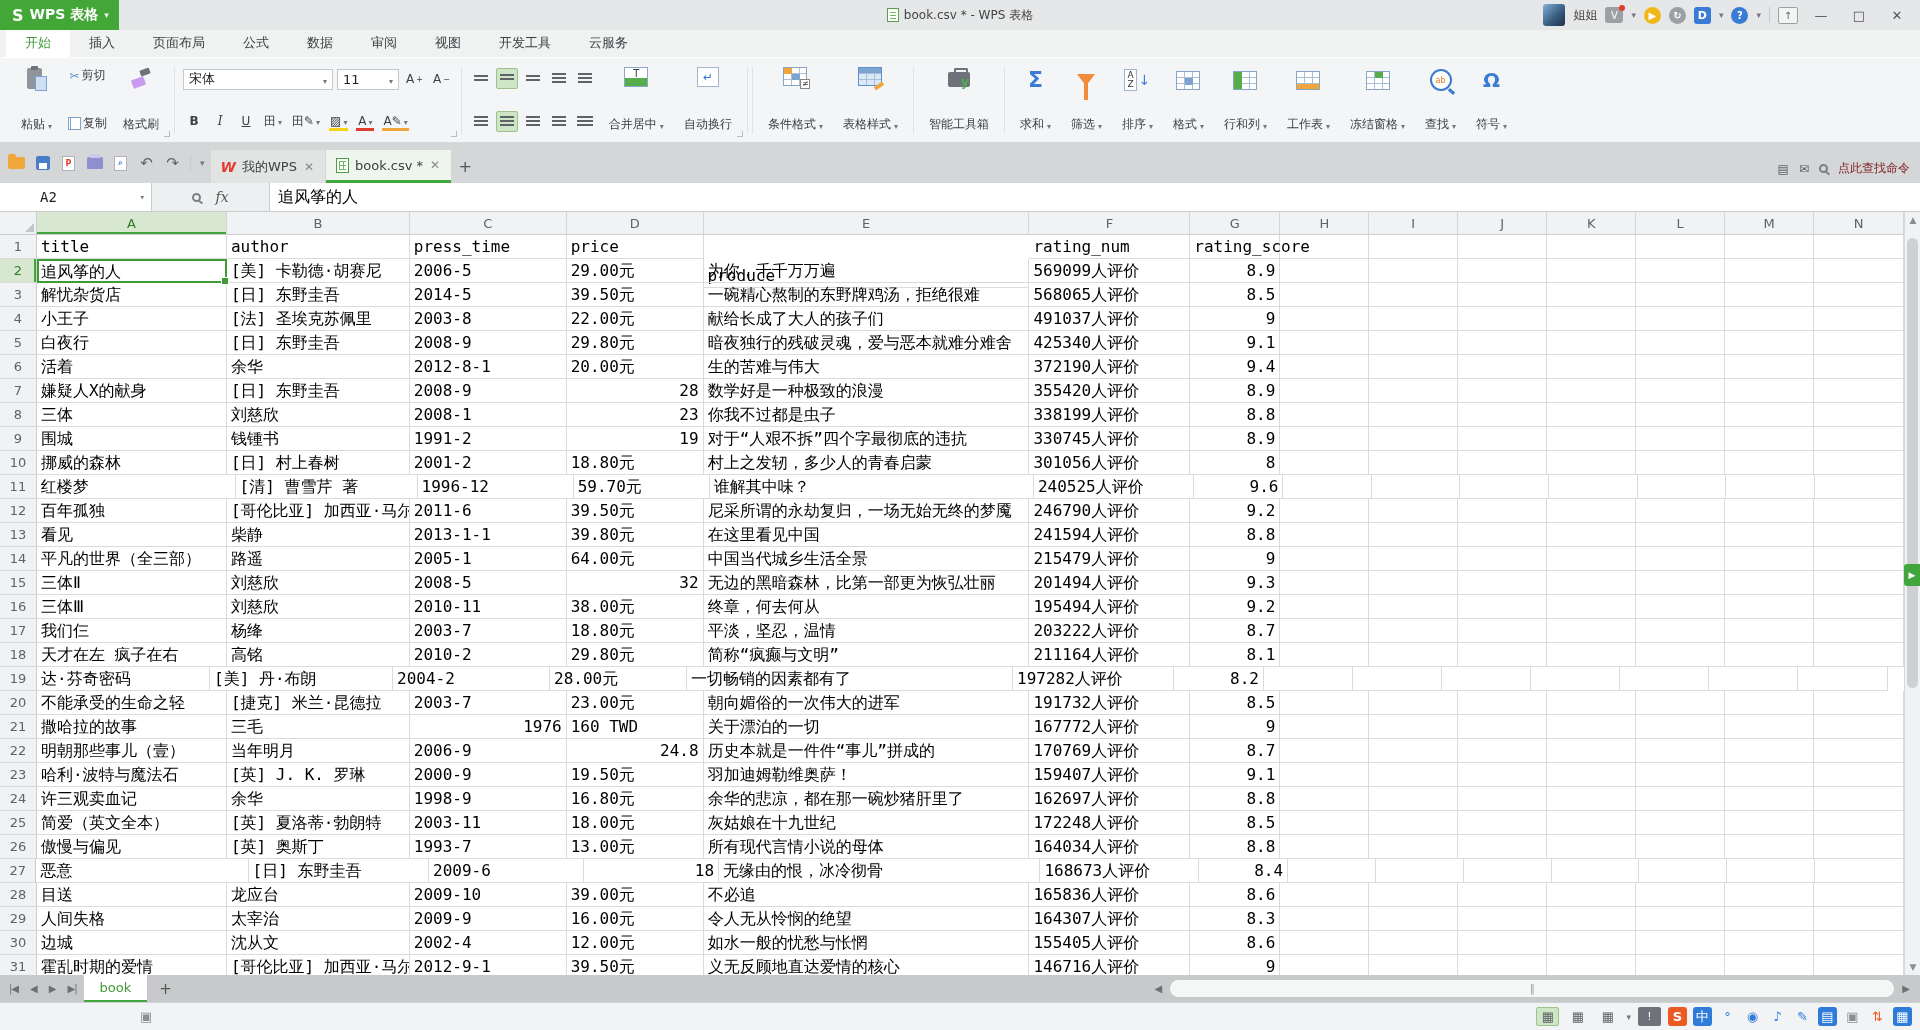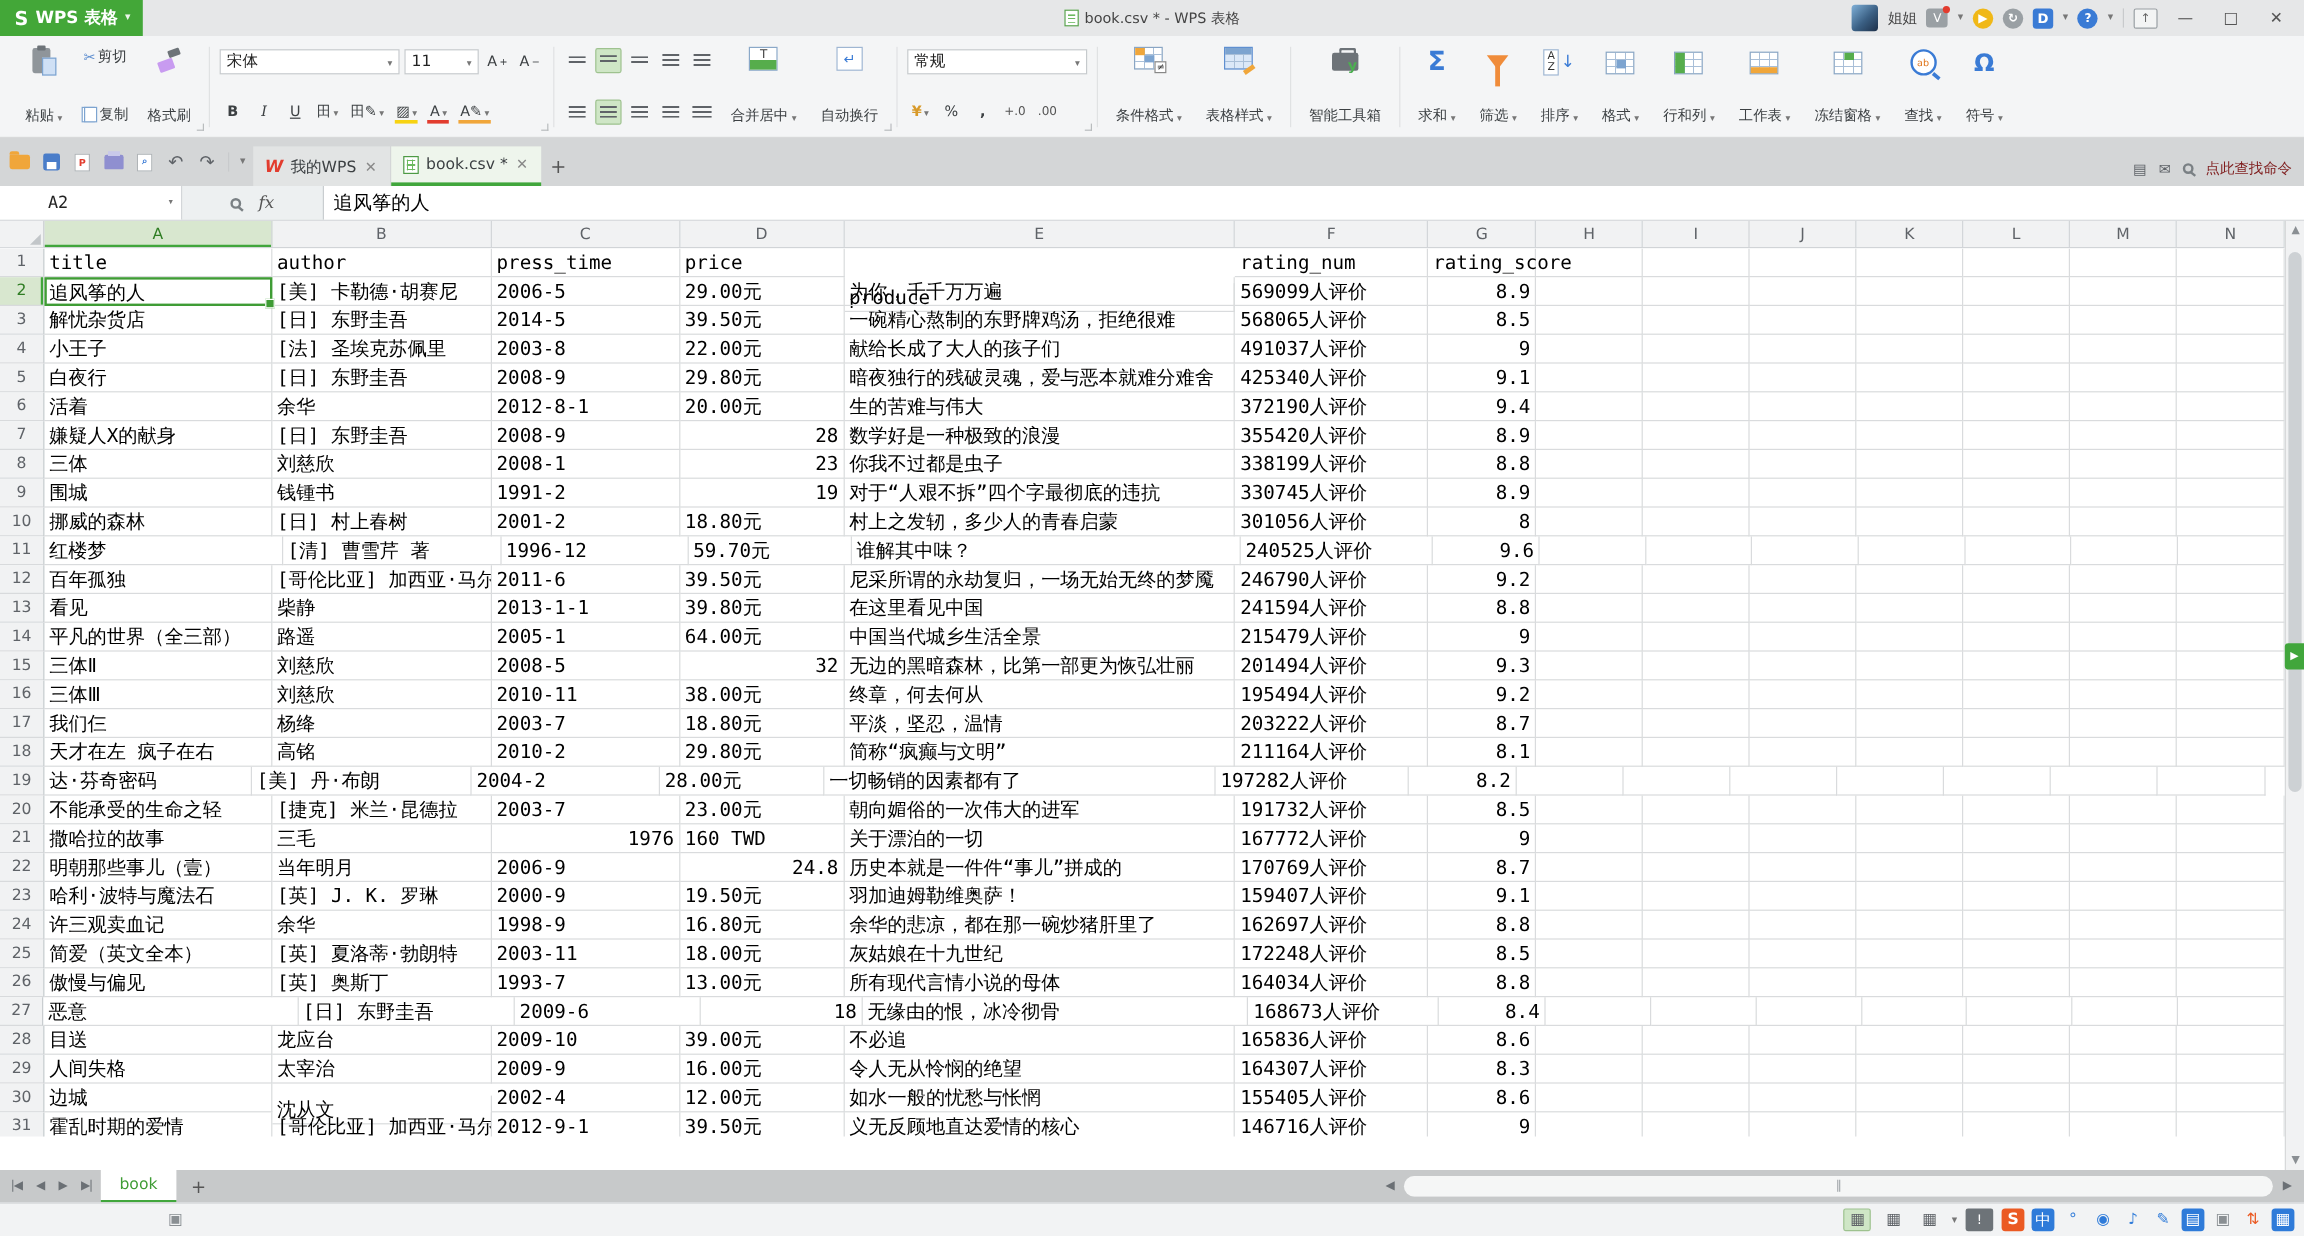--- a/index.html
+++ b/index.html
@@ -187,20 +187,31 @@
       <span class="circle-ico help">?</span>
       <span class="tb-caret">▾</span>
       <span class="vline"></span>
       <span class="collapse-btn">↑</span>
       <span class="winbtn">—</span>
       <span class="winbtn">□</span>
       <span class="winbtn">✕</span>
     </div>
   </div>
 
+  <div class="menubar">
+      <span class="mtab active">开始</span>
+      <span class="mtab">插入</span>
+      <span class="mtab">页面布局</span>
+      <span class="mtab">公式</span>
+      <span class="mtab">数据</span>
+      <span class="mtab">审阅</span>
+      <span class="mtab">视图</span>
+      <span class="mtab">开发工具</span>
+      <span class="mtab">云服务</span>
+    </div>
 
   <div class="ribbon">
     <div class="rgroup">
       <div class="bigbtn">
         <span class="paste-ic">
             <span class="board"></span>
             <span class="page"></span>
           </span>
         <span class="lbl">
             <span>粘贴</span>
@@ -301,39 +312,20 @@
       <div class="bigbtn">
         <span class="wrap-ic">↵</span>
         <span class="lbl">
             <span>自动换行</span>
           </span>
       </div>
       <span class="corner-mark"></span>
     </div>
     <div class="rsep"></div>
 
-    <div class="rgroup" style="flex-direction:column; justify-content:space-between; padding-top:3px; padding-bottom:4px;">
-      <div class="rrow">
-        <span class="fsel" style="width:150px">
-            <span>常规</span>
-            <span class="caret"></span>
-          </span>
-      </div>
-      <div class="rrow">
-        <span class="ribtn">
-            <span style="color:#d89a2a;font-weight:bold">¥</span>
-            <span class="caret"></span>
-          </span>
-        <span class="ribtn">%</span>
-        <span class="ribtn" style="font-weight:bold">,</span>
-        <span class="ribtn numtool">+.0</span>
-        <span class="ribtn numtool">.00</span>
-      </div>
-      <span class="corner-mark"></span>
-    </div>
     <div class="rsep"></div>
 
     <div class="rgroup">
       <div class="bigbtn">
         <span class="grd">
           <span class="patch" style="left:0;top:0;width:8px;height:6px;background:#f0a63a"></span>
           <span class="patch" style="left:8px;top:6px;width:8px;height:6px;background:#7da4d0"></span>
           <span class="cfmt-badge">≠</span>
         </span>
         <span class="lbl">
@@ -1029,21 +1021,21 @@
             <div class="cell" style="width: 89px;"></div>
             <div class="cell" style="width: 89px;"></div>
             <div class="cell" style="width: 89px;"></div>
             <div class="cell" style="width: 89px;"></div>
             <div class="cell" style="width: 89px;"></div>
             <div class="cell" style="width: 90px;"></div>
           </div>
           <div class="grow">
             <div class="rn">30</div>
             <div class="cell" style="width: 190px;">边城</div>
-            <div class="cell" style="width: 183px; margin-top: 10px;">沈从文</div>
+            <div class="cell" style="width: 183px;">沈从文</div>
             <div class="cell" style="width: 157px;">2002-4</div>
             <div class="cell" style="width: 137px;">12.00元</div>
             <div class="cell" style="width: 326px;">如水一般的忧愁与怅惘</div>
             <div class="cell" style="width: 161px;">155405人评价</div>
             <div class="cell num" style="width: 90px;">8.6</div>
             <div class="cell" style="width: 89px;"></div>
             <div class="cell" style="width: 89px;"></div>
             <div class="cell" style="width: 89px;"></div>
             <div class="cell" style="width: 89px;"></div>
             <div class="cell" style="width: 89px;"></div>

